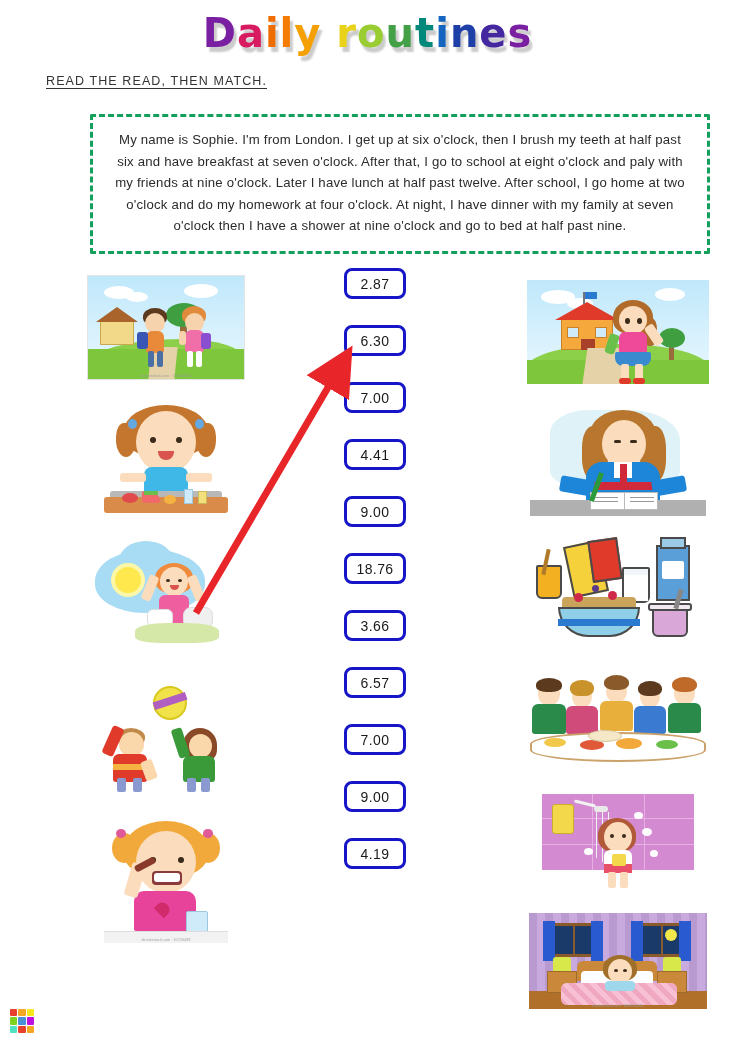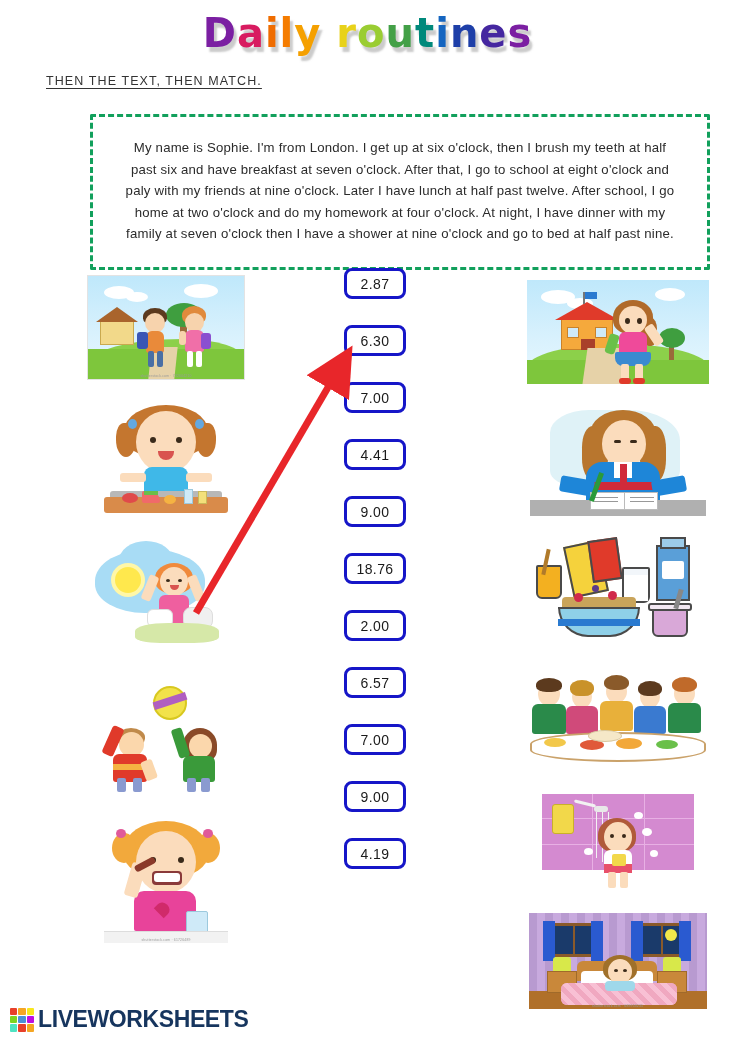--- a/index.html
+++ b/index.html
@@ -45,21 +45,21 @@
   
   .textbox {
     position: absolute;
     top: 114px; left: 90px;
     width: 620px;
     padding: 12px 22px 14px 22px;
     border: 3px dashed #12a05c;
     border-radius: 2px;
   }
   .textbox p {
-    margin: 8px;
+    margin: 0;
     font-family: "Liberation Sans", sans-serif;
     font-size: 13.2px;
     line-height: 21.5px;
     color: #2b2b2b;
     text-align: center;
     letter-spacing: 0.2px;
   }
 
   
   .col-left  { position: absolute; top: 268px; left: 46px;  width: 240px; }
@@ -149,21 +149,21 @@
   .roof { position:absolute; width:0; height:0; }
   .win { position:absolute; }
 </style>
 </head>
 <body>
 
 <div class="title-wrap">
   <div class="title" id="title"><span style="color: rgb(123, 31, 162);">D</span><span style="color: rgb(216, 27, 96);">a</span><span style="color: rgb(239, 108, 0);">i</span><span style="color: rgb(245, 124, 0);">l</span><span style="color: rgb(245, 160, 0);">y</span><span style="color: rgb(255, 255, 255);">&nbsp;</span><span style="color: rgb(232, 210, 26);">r</span><span style="color: rgb(154, 205, 50);">o</span><span style="color: rgb(67, 160, 71);">u</span><span style="color: rgb(0, 137, 123);">t</span><span style="color: rgb(21, 101, 192);">i</span><span style="color: rgb(30, 63, 168);">n</span><span style="color: rgb(69, 39, 160);">e</span><span style="color: rgb(123, 31, 162);">s</span></div>
 </div>
 
-<div class="instruction">THEN THE TEXT, THEN MATCH.</div>
+<div class="instruction">READ THE READ, THEN MATCH.</div>
 
 <div class="textbox" style="border-color: rgb(18, 160, 92);">
   <p>My name is Sophie. I'm from London. I get up at six o'clock, then I brush my teeth at half past six and have breakfast at seven o'clock. After that, I go to school at eight o'clock and paly with my friends at nine o'clock. Later I have lunch at half past twelve. After school, I go home at two o'clock and do my homework at four o'clock. At night, I have dinner with my family at seven o'clock then I have a shower at nine o'clock and go to bed at half past nine.</p>
 </div>
 
 <div class="col-left">
 
   <div class="pic-slot" style="height:118px;">
     <div class="pic" style="width:158px;height:105px;border:1px solid #e3e3e3;">
       <div class="sky"></div>
@@ -297,21 +297,21 @@
 
 </div>
 
 <div class="col-mid" id="time-column">
     <div class="time-box" style="border-color: rgb(22, 22, 200);">2.87</div>
     <div class="time-box" style="border-color: rgb(22, 22, 200);">6.30</div>
     <div class="time-box" style="border-color: rgb(22, 22, 200);">7.00</div>
     <div class="time-box" style="border-color: rgb(22, 22, 200);">4.41</div>
     <div class="time-box" style="border-color: rgb(22, 22, 200);">9.00</div>
     <div class="time-box" style="border-color: rgb(22, 22, 200);">18.76</div>
-    <div class="time-box" style="border-color: rgb(22, 22, 200);">2.00</div>
+    <div class="time-box" style="border-color: rgb(22, 22, 200);">3.66</div>
     <div class="time-box" style="border-color: rgb(22, 22, 200);">6.57</div>
     <div class="time-box" style="border-color: rgb(22, 22, 200);">7.00</div>
     <div class="time-box" style="border-color: rgb(22, 22, 200);">9.00</div>
     <div class="time-box" style="border-color: rgb(22, 22, 200);">4.19</div>
   </div>
 
 <div class="col-right">
 
   <div class="pic-slot" style="height:128px;">
     <div class="pic" style="width:182px;height:104px;">
@@ -535,14 +535,13 @@
       <i style="background: rgb(232, 64, 42);"></i>
       <i style="background: rgb(245, 166, 35);"></i>
       <i style="background: rgb(248, 231, 28);"></i>
       <i style="background: rgb(126, 211, 33);"></i>
       <i style="background: rgb(74, 144, 217);"></i>
       <i style="background: rgb(189, 16, 224);"></i>
       <i style="background: rgb(80, 227, 194);"></i>
       <i style="background: rgb(232, 64, 42);"></i>
       <i style="background: rgb(245, 166, 35);"></i>
     </div>
-  <div class="lw-text" style="color: rgb(22, 53, 94);">LIVEWORKSHEETS</div>
 </div>
 
 </body></html>

